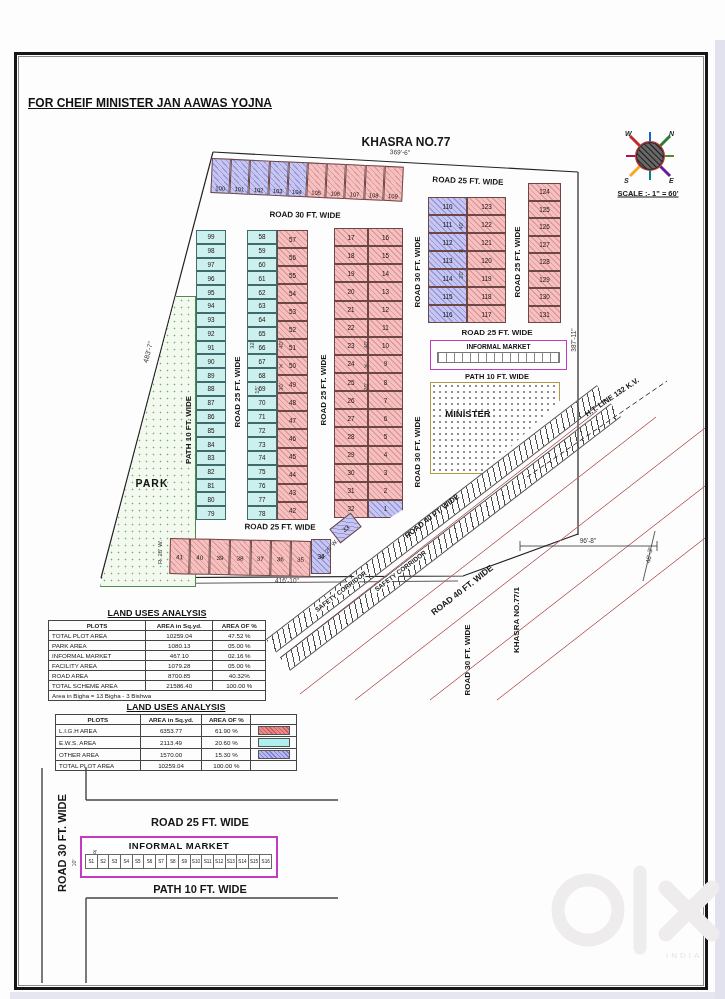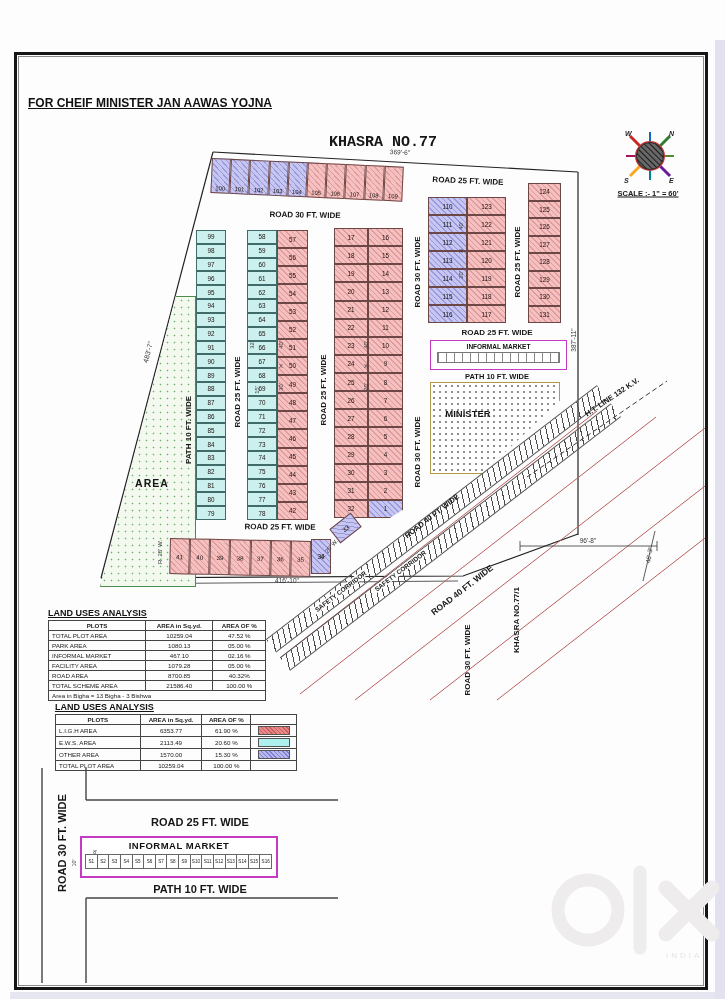--- a/index.html
+++ b/index.html
@@ -29,21 +29,21 @@
   .facility{background-color:#ffffff;background-image:radial-gradient(circle,#8c8c8c .7px,transparent 1.1px);
         background-size:6px 6px;border:1px solid #b09a45;clip-path:polygon(0 0,100% 0,100% 20%,40% 100%,0 100%);}
   .mkt{border:1.5px solid #c23bc2;background:#fff;box-sizing:border-box;}
   .mkt-title{font-size:6.5px;font-weight:bold;text-align:center;margin-top:2px;color:#111;}
   .mkt-strip{margin:2px 6px 0;height:9px;border:1px solid #777;
              background:repeating-linear-gradient(90deg,#888 0 1px,transparent 1px 8px);}
   .sc-strip{position:absolute;left:0;width:100%;height:15px;
             background:repeating-linear-gradient(115deg,#4a4a4a 0 1px,transparent 1px 6px);
             border-top:1px solid #555;border-bottom:1px solid #555;}
   .sc-lbl{position:absolute;font-size:6.5px;font-weight:bold;white-space:nowrap;background:#fff;padding:0 2px;color:#222;}
-  .tbl-title{font-size:9px;font-weight:bold;text-decoration:underline;color:#111;margin-bottom:2px;}
+  .tbl-title{font-size:9px;font-weight:bold;text-align:center;text-decoration:underline;color:#111;margin-bottom:2px;}
   table.ltable{border-collapse:collapse;width:100%;font-size:6.2px;color:#222;}
   table.ltable th,table.ltable td{border:1px solid #444;padding:1px 3px;text-align:center;font-weight:normal;}
   table.ltable th{font-weight:bold;}
   table.ltable td.tl{text-align:left;}
   .sw{display:block;width:30px;height:7px;margin:0 auto;border:1px solid #555;}
   .sw-pink{background-color:#e98a8a;background-image:repeating-linear-gradient(45deg,rgba(160,40,40,.45) 0 1px,transparent 1px 3px);}
   .sw-cyan{background-color:#aef0ee;}
   .sw-blue{background-color:#b9b9ef;background-image:repeating-linear-gradient(45deg,rgba(70,70,185,.5) 0 1px,transparent 1px 3px);}
   .dmkt{border:2px solid #c23bc2;background:#fff;box-sizing:border-box;}
   .dmkt-title{font-size:9.5px;font-weight:bold;text-align:center;margin-top:2px;color:#111;letter-spacing:.5px;}
@@ -83,21 +83,21 @@
     <g stroke="#444" stroke-width="1.4" fill="none">
       <path d="M42 768 L42 983"></path>
       <path d="M86 768 L86 800 M86 898 L86 983"></path>
       <path d="M86 800 L338 800"></path>
       <path d="M86 898 L338 898"></path>
     </g>
   </svg>
 
   <div class="title2">FOR CHEIF MINISTER JAN AAWAS YOJNA</div>
 
-  <div class="lbl" style="left:383px;top:142px;font-size:15px;transform:translate(-50%,-50%);font-family:Liberation Mono, monospace;">KHASRA NO.77</div>
+  <div class="lbl" style="left:406px;top:142px;font-size:12px;transform:translate(-50%,-50%);">KHASRA NO.77</div>
   <div class="dim" style="left:400px;top:152px;transform:translate(-50%,-50%) rotate(2.5deg);">369'-6"</div>
   <div class="dim" style="left:283px;top:167px;font-size:5.8px;transform:translate(-50%,-50%);">20'</div>
   <div class="dim" style="left:301px;top:170px;font-size:5.8px;transform:translate(-50%,-50%);">X</div>
 
   <svg class="abs" style="left:618px;top:124px;" width="64" height="64" viewBox="0 0 64 64">
     <defs>
       <pattern id="chk" width="4" height="4" patternUnits="userSpaceOnUse" patternTransform="rotate(45)">
         <rect width="4" height="4" fill="#1c1c1c"></rect>
         <path d="M0 0H4M0 2H4" stroke="#f5f5f5" stroke-width="0.7"></path>
       </pattern>
@@ -181,21 +181,21 @@
   <div class="abs mkt" style="left:430px;top:340px;width:137px;height:30px;">
     <div class="mkt-title">INFORMAL MARKET</div>
     <div class="mkt-strip"></div>
   </div>
   <div class="lbl" style="left:497px;top:376px;font-size:7.5px;transform:translate(-50%,-50%);">PATH 10 FT. WIDE</div>
   <div class="abs facility" style="left:430px;top:382px;width:128px;height:90px;"></div>
   <div class="lbl" style="left:468px;top:413px;font-size:9.5px;transform:translate(-50%,-50%);">MINISTER</div>
   <div class="dim" style="left:573px;top:340px;transform:translate(-50%,-50%) rotate(-90deg);">387'-11"</div>
 
   <div class="abs park" style="left:100px;top:296px;width:94px;height:289px;"></div>
-  <div class="lbl" style="left:152px;top:483px;font-size:10.5px;letter-spacing:1px;transform:translate(-50%,-50%);">AREA</div>
+  <div class="lbl" style="left:152px;top:483px;font-size:10.5px;letter-spacing:1px;transform:translate(-50%,-50%);">PARK</div>
   <div class="dim" style="left:148px;top:352px;font-size:7px;transform:translate(-50%,-50%) rotate(-76deg);">483'-7"</div>
   <div class="lbl" style="left:188px;top:430px;font-size:8px;transform:translate(-50%,-50%) rotate(-90deg);">PATH 10 FT. WIDE</div>
 
   <div class="pcol" style="left:196px;top:230px;width:30px;height:290px;">
 
   <div class="cell c-cyan">99</div>
       <div class="cell c-cyan">98</div>
       <div class="cell c-cyan">97</div>
       <div class="cell c-cyan">96</div>
       <div class="cell c-cyan">95</div>

